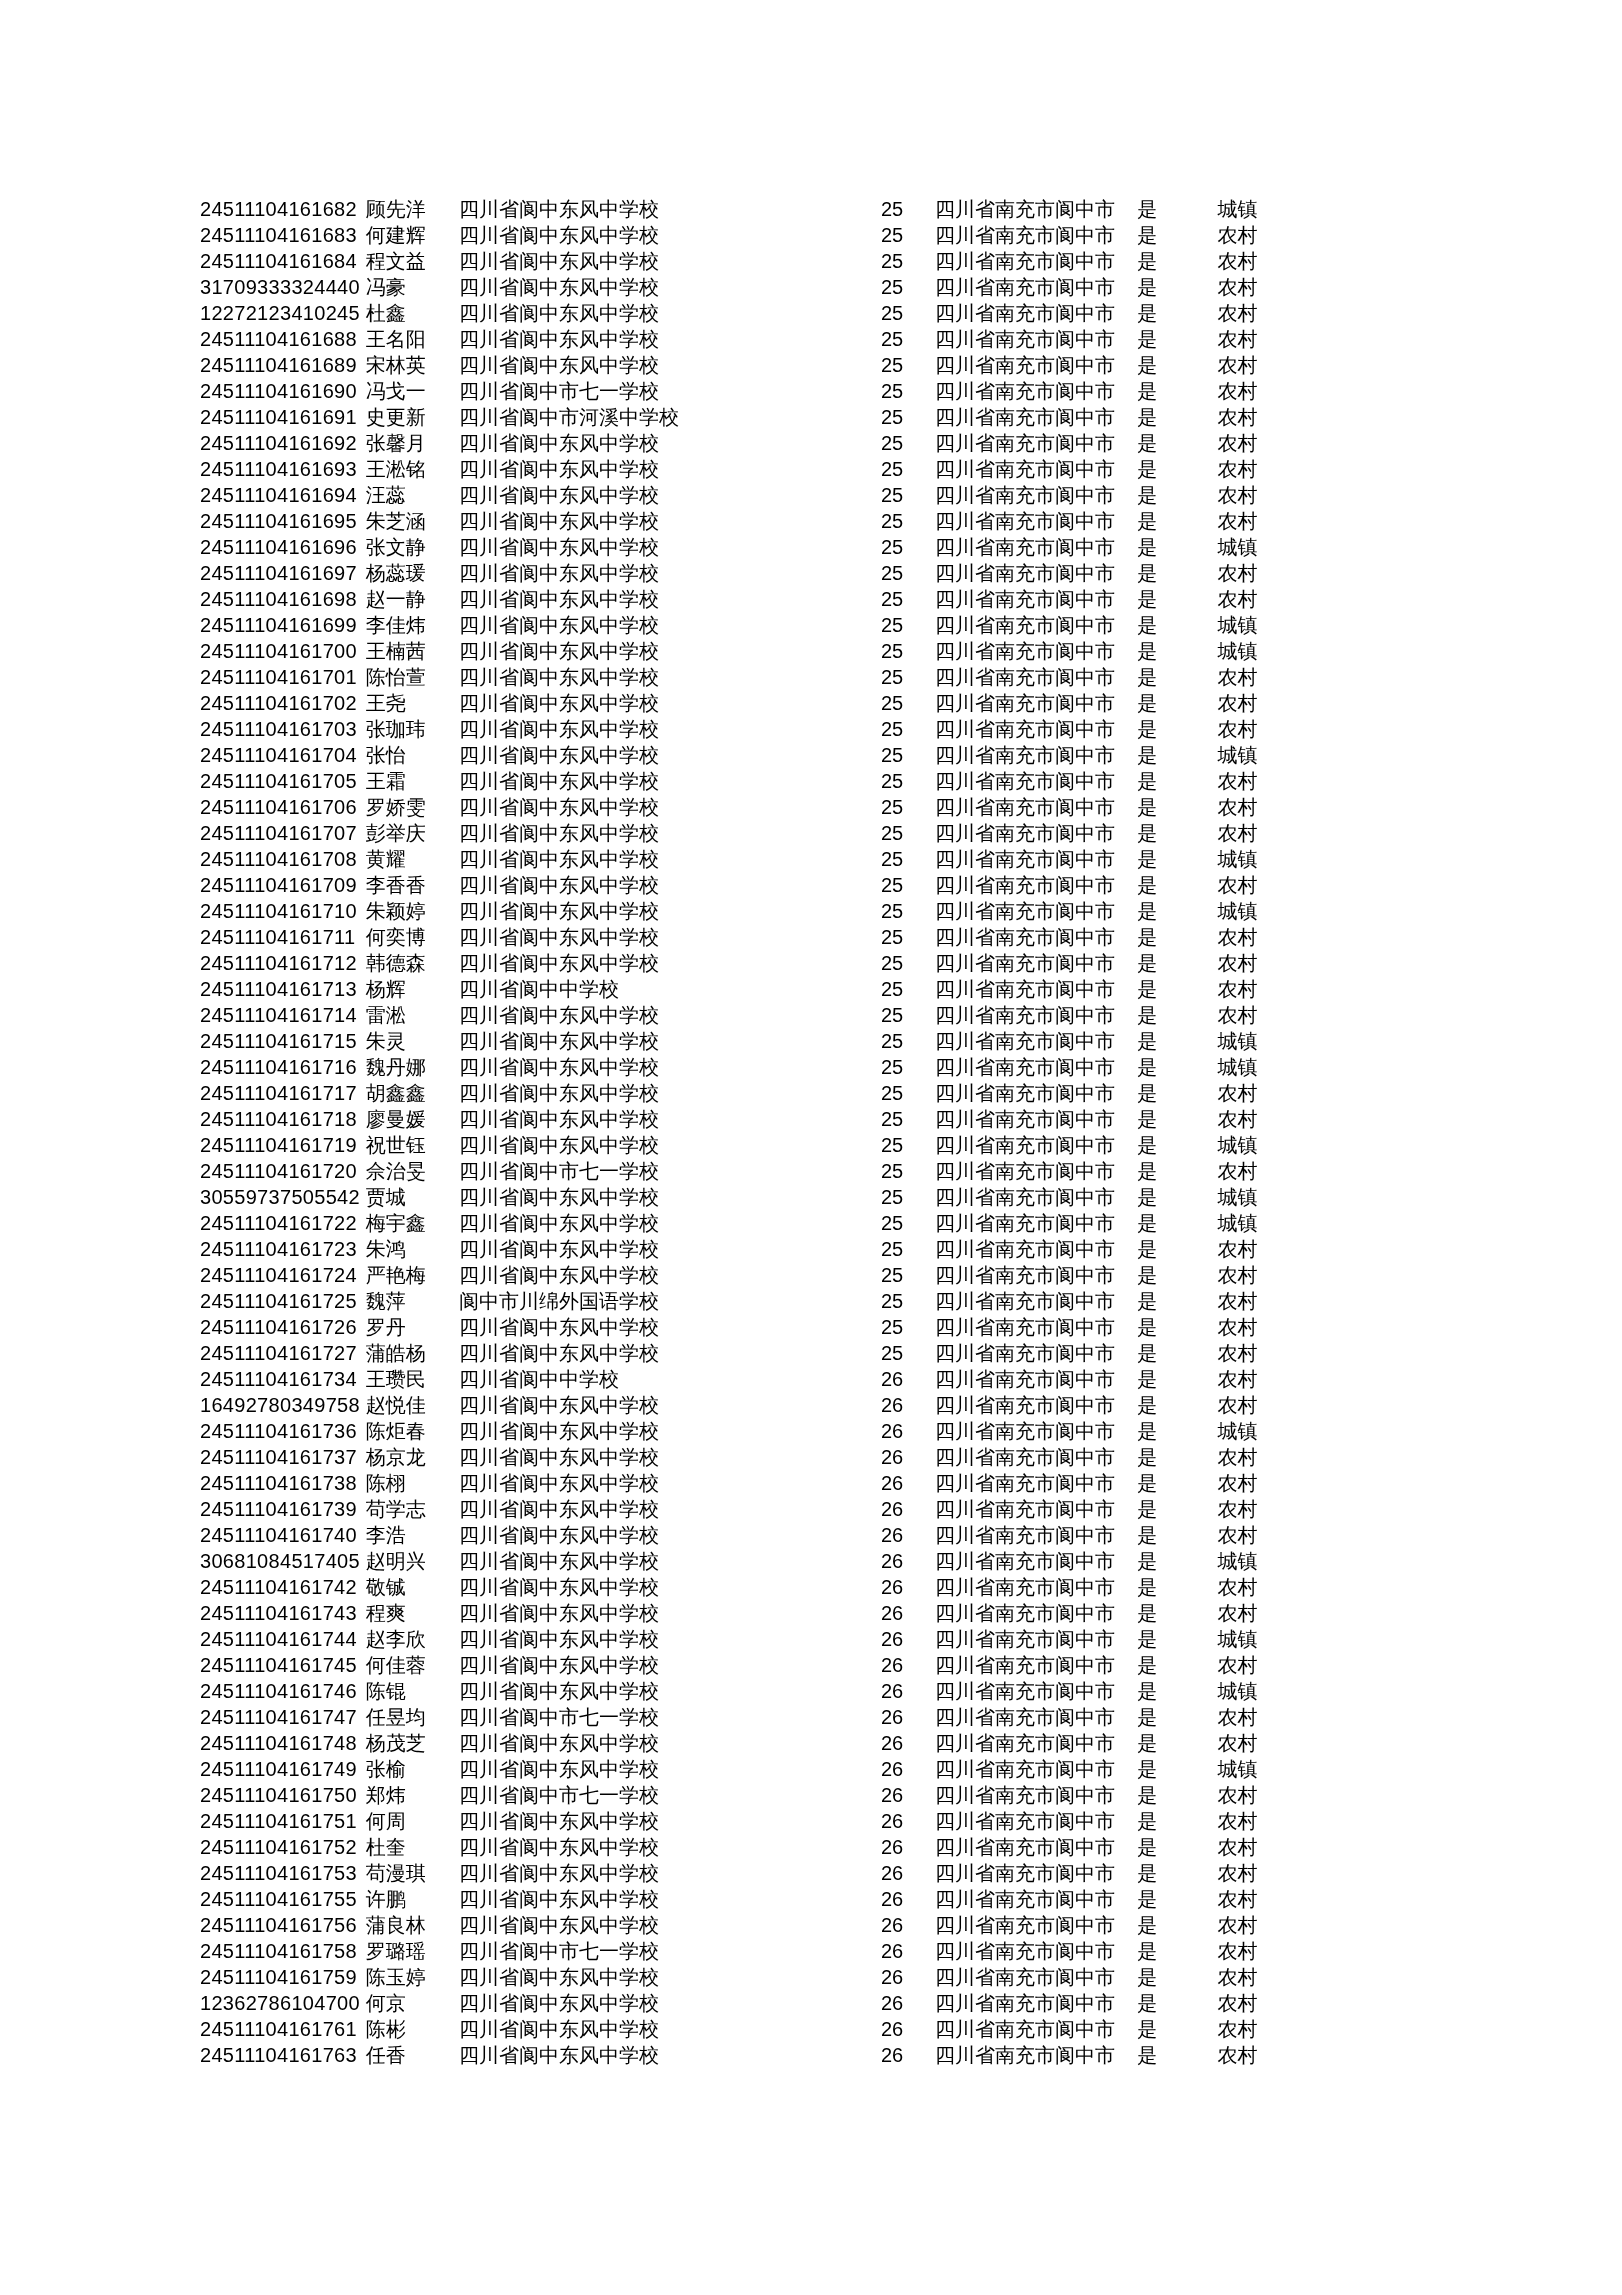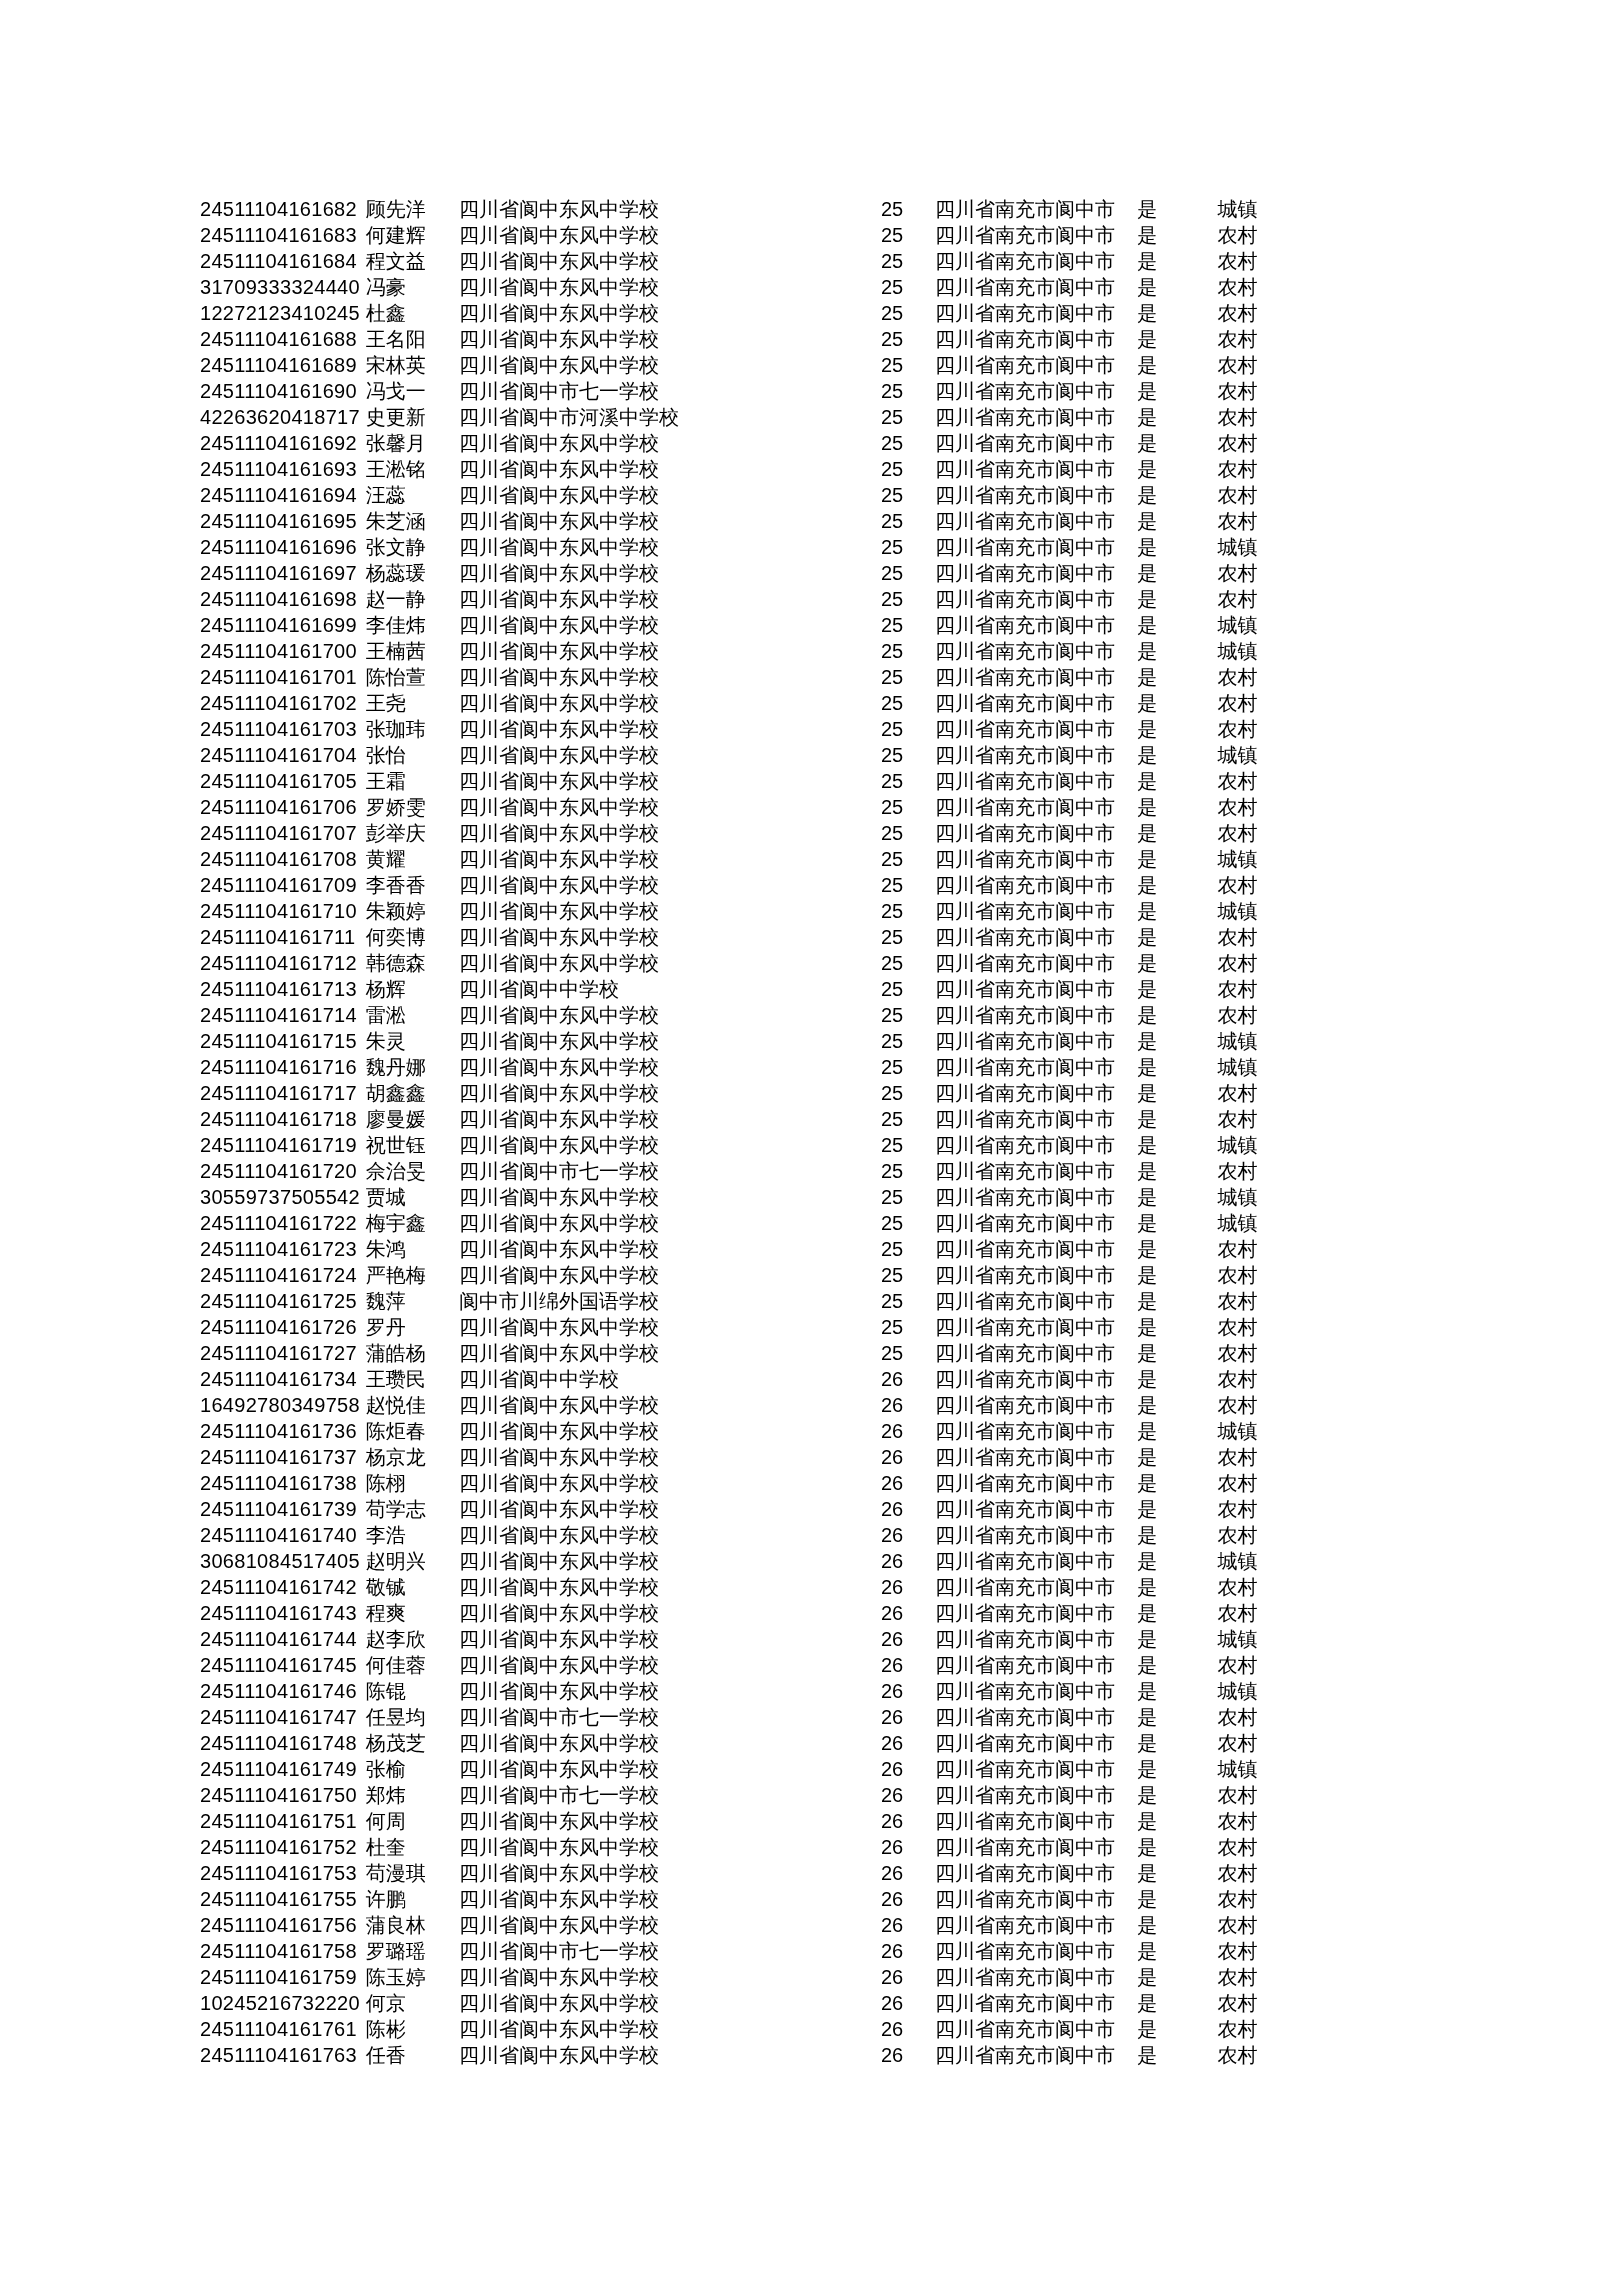--- a/index.html
+++ b/index.html
@@ -111,21 +111,21 @@
     <div class="row">
       <span class="cell c0">24511104161690</span>
       <span class="cell c1">冯戈一</span>
       <span class="cell c2">四川省阆中市七一学校</span>
       <span class="cell c3">25</span>
       <span class="cell c4">四川省南充市阆中市</span>
       <span class="cell c5">是</span>
       <span class="cell c6">农村</span>
     </div>
     <div class="row">
-      <span class="cell c0">42263620418717</span>
+      <span class="cell c0">24511104161691</span>
       <span class="cell c1">史更新</span>
       <span class="cell c2">四川省阆中市河溪中学校</span>
       <span class="cell c3">25</span>
       <span class="cell c4">四川省南充市阆中市</span>
       <span class="cell c5">是</span>
       <span class="cell c6">农村</span>
     </div>
     <div class="row">
       <span class="cell c0">24511104161692</span>
       <span class="cell c1">张馨月</span>
@@ -660,21 +660,21 @@
     <div class="row">
       <span class="cell c0">24511104161759</span>
       <span class="cell c1">陈玉婷</span>
       <span class="cell c2">四川省阆中东风中学校</span>
       <span class="cell c3">26</span>
       <span class="cell c4">四川省南充市阆中市</span>
       <span class="cell c5">是</span>
       <span class="cell c6">农村</span>
     </div>
     <div class="row">
-      <span class="cell c0">10245216732220</span>
+      <span class="cell c0">12362786104700</span>
       <span class="cell c1">何京</span>
       <span class="cell c2">四川省阆中东风中学校</span>
       <span class="cell c3">26</span>
       <span class="cell c4">四川省南充市阆中市</span>
       <span class="cell c5">是</span>
       <span class="cell c6">农村</span>
     </div>
     <div class="row">
       <span class="cell c0">24511104161761</span>
       <span class="cell c1">陈彬</span>

